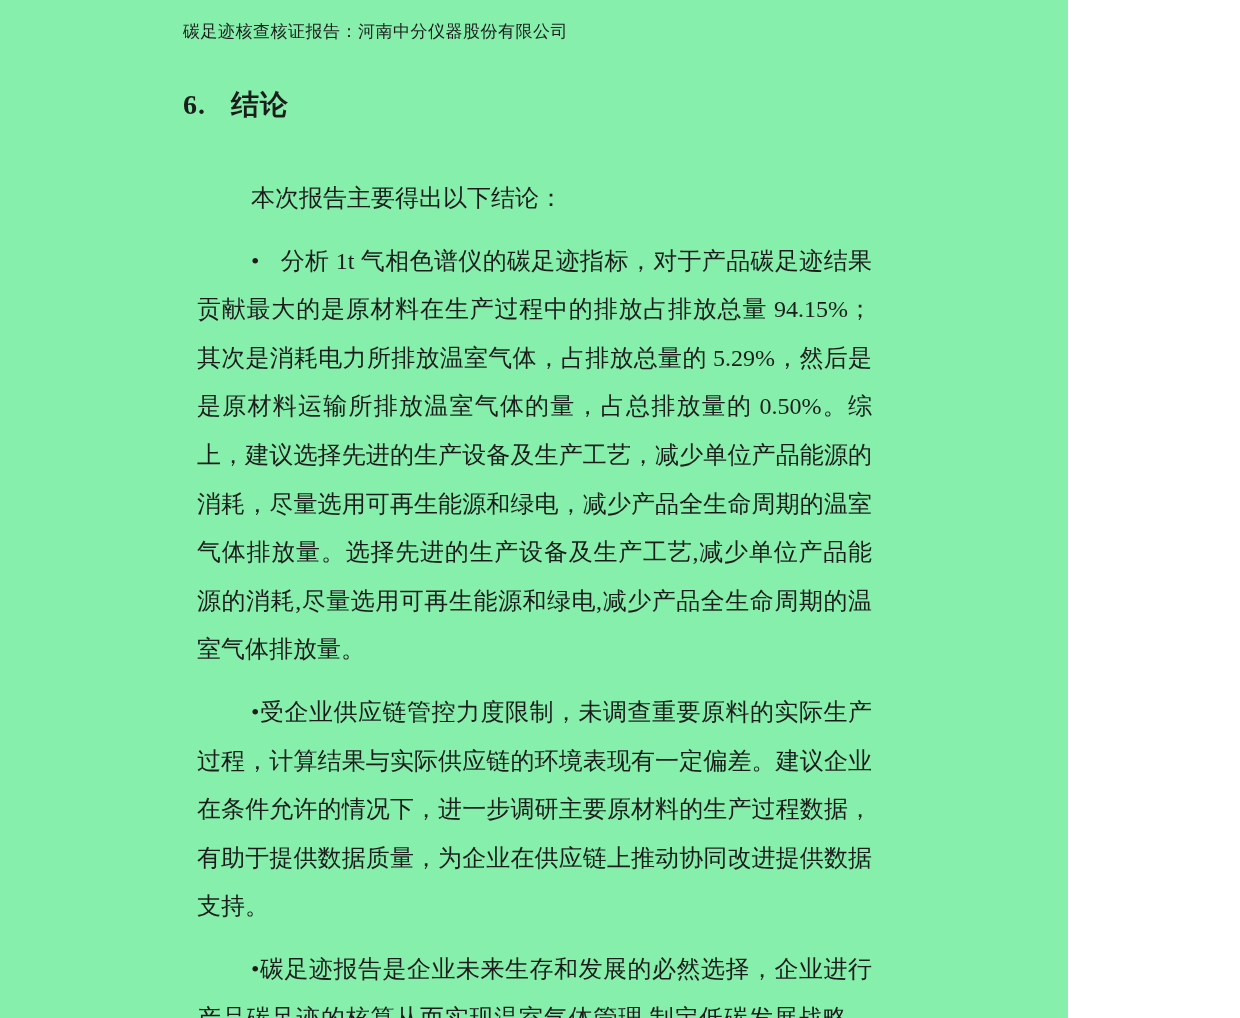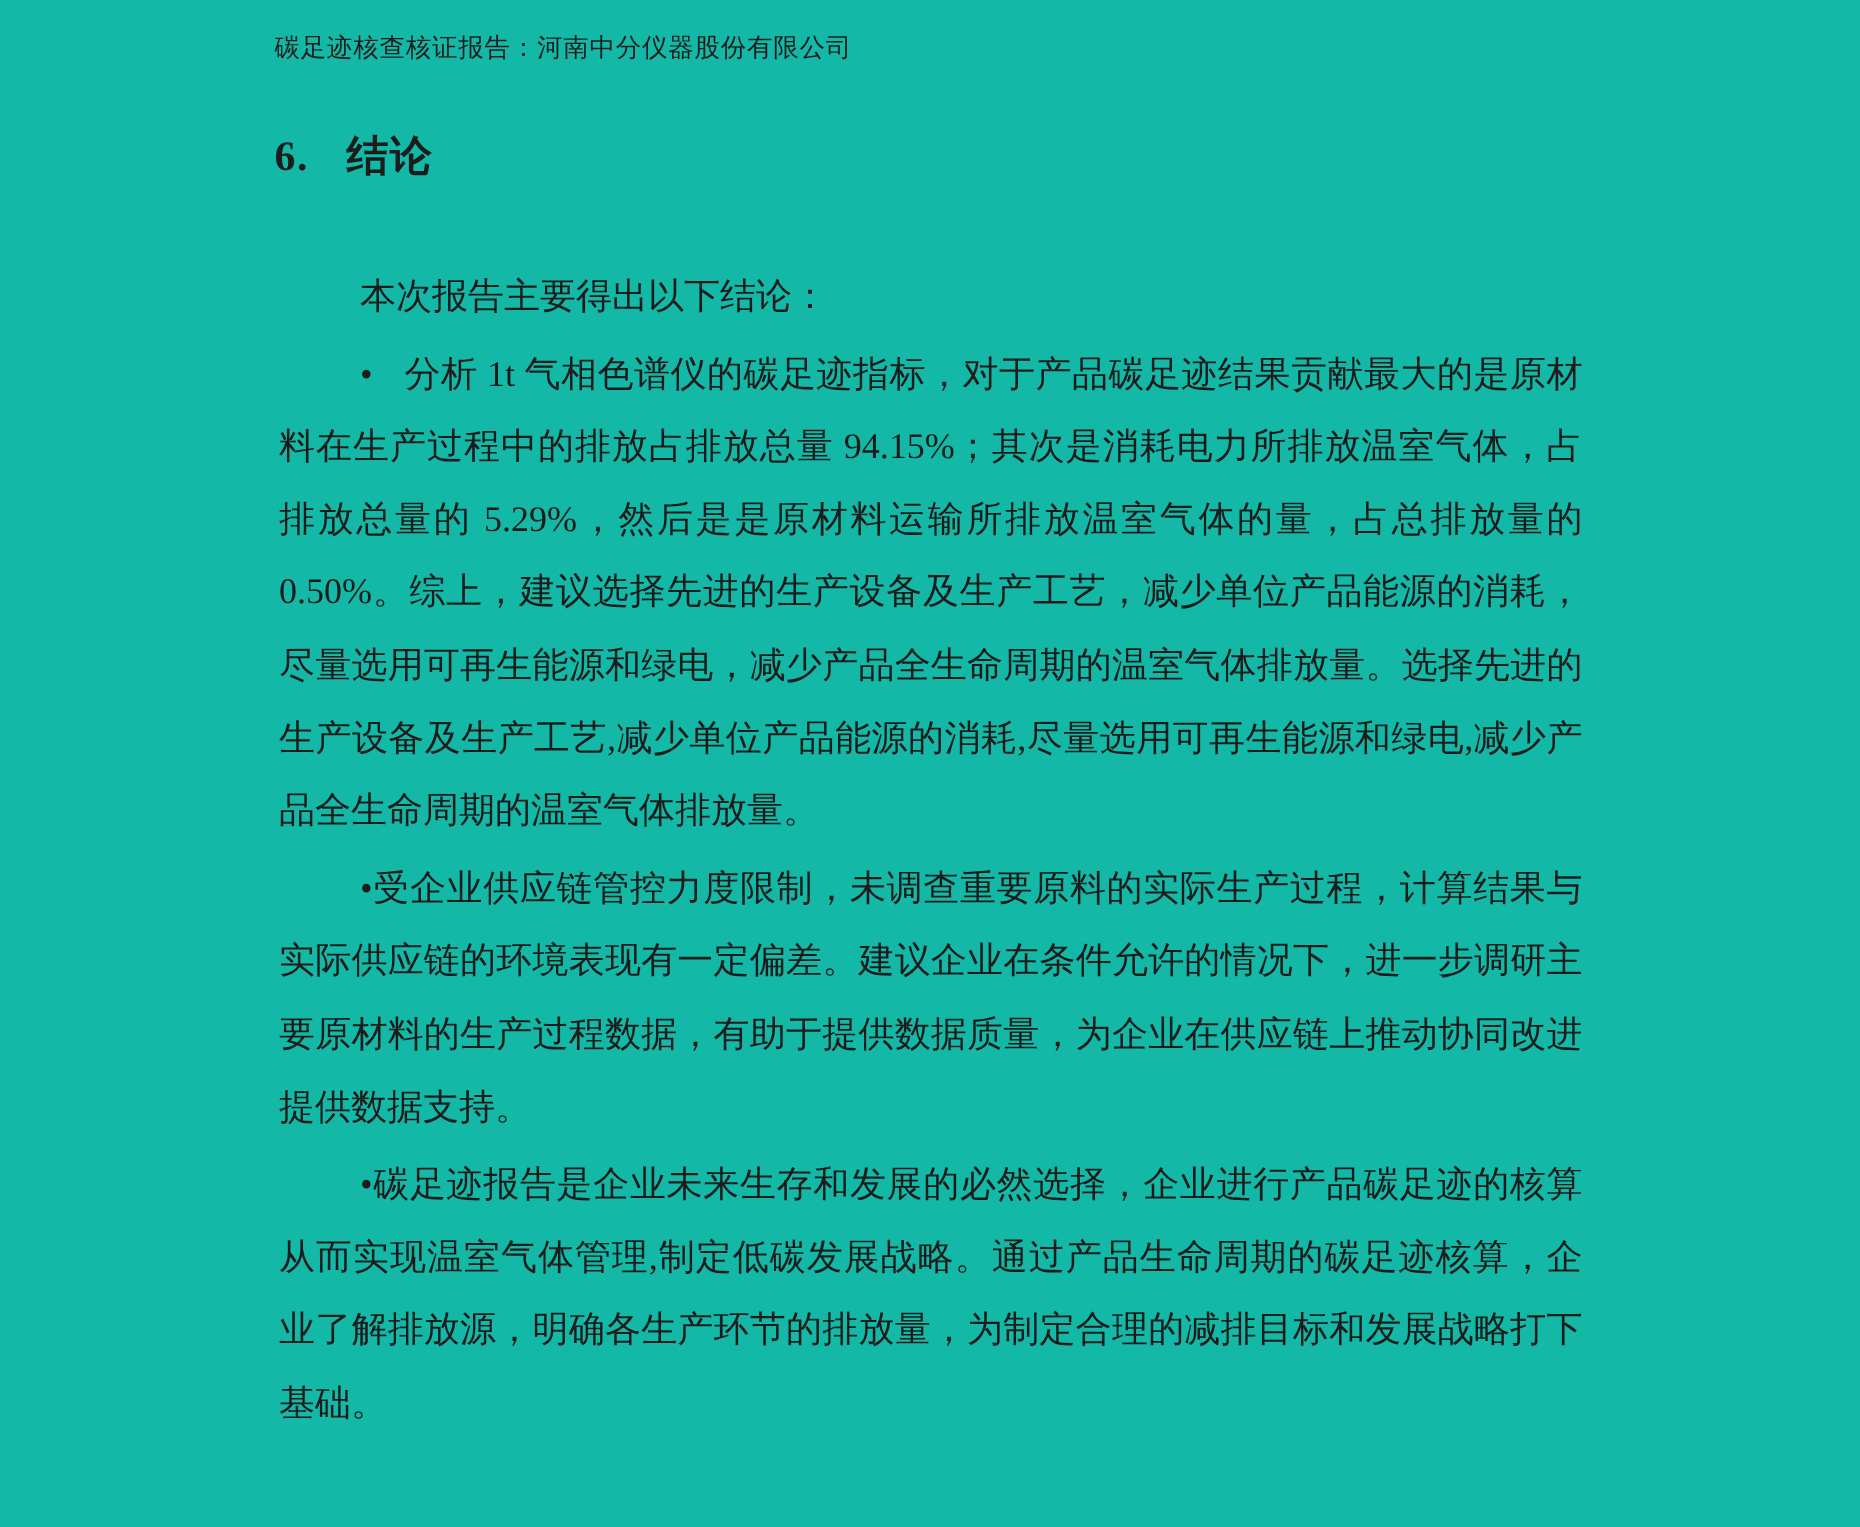--- a/index.html
+++ b/index.html
@@ -9,25 +9,25 @@
   body {
     width: 1240px;
     height: 1018px;
     background: #ffffff;
     color: #1c1c1c;
     font-family: "Liberation Serif", "DejaVu Serif", serif;
   }
   .page {
     position: relative;
     box-sizing: border-box;
-    width: 1240px;
+    width: 1068px;
     height: 1018px;
     padding: 22px 182px 0 183px;
     overflow: hidden;
-    background: #14b8a6;
+    background: #86efac;
   }
   .doc-header {
     font-size: 17px;
     line-height: 20px;
     letter-spacing: 0.5px;
     white-space: nowrap;
   }
   .section-heading {
     margin: 46px 0 12px 0;
     font-size: 28px;
@@ -39,21 +39,21 @@
     display: inline-block;
     width: 25px;
   }
   .body-text {
     margin-top: 53px;
     font-size: 24px;
     line-height: 48.6px;
     text-align: justify;
   }
   .body-text p {
-    margin: 3px;
+    margin: 14px;
   }
   .indent {
     text-indent: 54px;
   }
   .tab {
     display: inline-block;
     width: 21px;
   }
   .marker {
     letter-spacing: 0;

